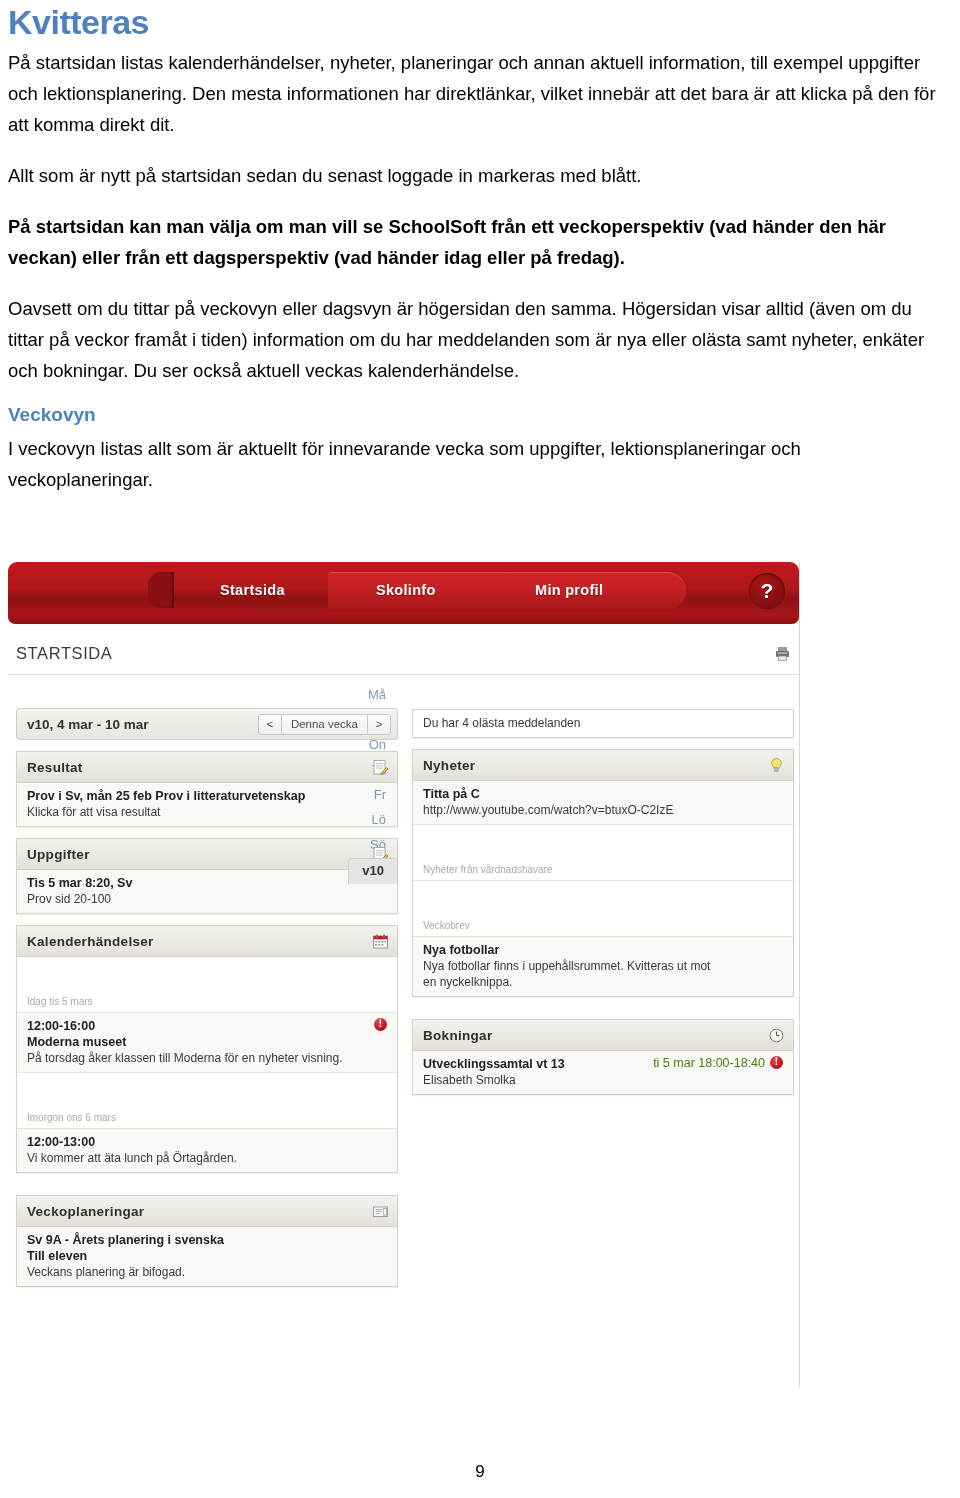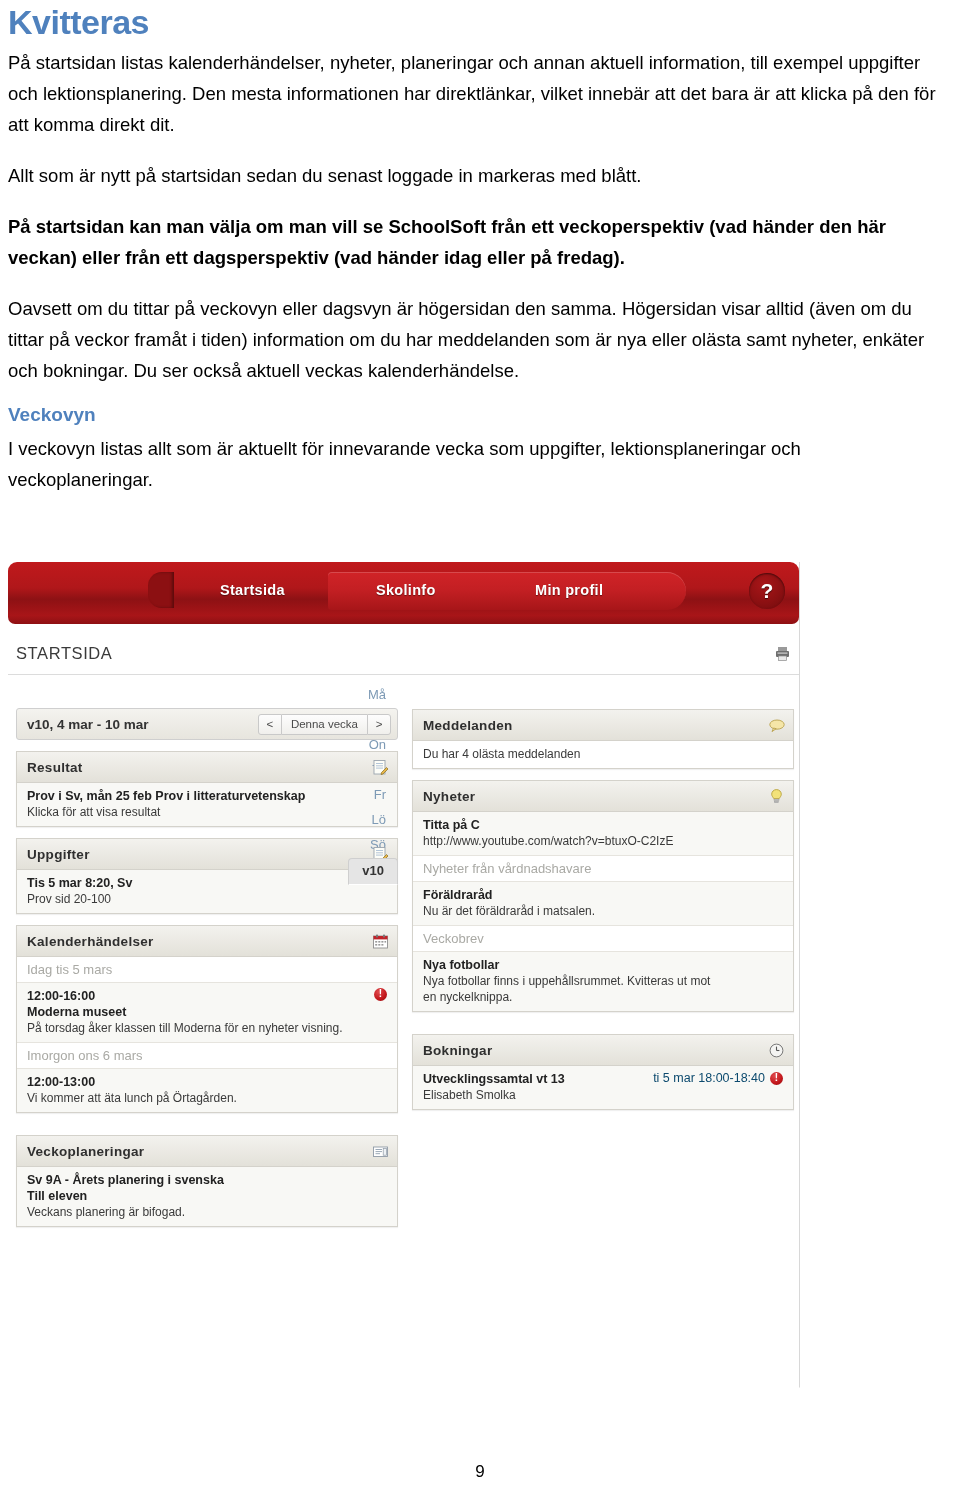--- a/index.html
+++ b/index.html
@@ -224,32 +224,33 @@
   .panel-body{ background:#fff; }
   .row{
     padding:5px 10px 6px 10px;
     border-bottom:1px solid #e6e4de;
   }
   .row:last-child{ border-bottom:none; }
   .row.alt{ background:#f8f8f5; }
   .row.plain{ background:#fff; }
   .subhead{
     padding:5px 10px 5px 10px;
-    font-size:13px;
+    font-size:10px;
     color:#a9a9a4;
     background:#fff;
     border-bottom:1px solid #e6e4de;
+    margin-top:34px;
   }
   .t-bold{ font-size:12.5px; font-weight:bold; color:#222; line-height:16px; }
   .t-norm{ font-size:12px; color:#3a3a3a; line-height:16px; }
   .t-link{ font-size:12px; color:#3a3a3a; line-height:16px; word-break:break-all; }
   .row-flex{ display:flex; align-items:flex-start; justify-content:space-between; }
   .row-flex .right-meta{
-    font-size:12.5px; color:#0c4a6e; white-space:nowrap; padding-left:8px;
-    display:flex; align-items:center; gap:5px;
+    font-size:12.5px; color:#4d7c0f; white-space:nowrap; padding-left:8px;
+    display:flex; gap:5px;
   }
 
   
   .ic{ width:17px; height:17px; display:inline-block; flex:0 0 auto; }
   .ic svg{ display:block; }
   .alertdot{
     width:13px;height:13px;border-radius:50%;
     background:radial-gradient(circle at 36% 30%,#e04b4e 0%,#c2161a 60%,#8e0f12 100%);
     display:inline-block;position:relative;flex:0 0 auto;
   }
@@ -434,29 +435,20 @@
             <div class="t-norm">Veckans planering är bifogad.</div>
           </div>
         </div>
       </div>
 
     </div>
 
     <div class="col-right">
 
       <div class="panel" style="margin-top:26px;">
-        <div class="panel-head">
-          <div class="pt">Meddelanden</div>
-          <span class="ic">
-            <svg width="18" height="17" viewBox="0 0 18 17">
-              <ellipse cx="9" cy="7.6" rx="7.2" ry="4.6" fill="#f5e6a8" stroke="#b9a24e" stroke-width="0.9"></ellipse>
-              <path d="M5.5 11 L4 14.6 L8.2 11.7 Z" fill="#f5e6a8" stroke="#b9a24e" stroke-width="0.9"></path>
-            </svg>
-          </span>
-        </div>
         <div class="panel-body">
           <div class="row plain">
             <div class="t-norm">Du har 4 olästa meddelanden</div>
           </div>
         </div>
       </div>
 
       <div class="panel">
         <div class="panel-head">
           <div class="pt">Nyheter</div>
@@ -467,24 +459,20 @@
               <rect x="6.6" y="13.2" width="3.8" height="1.5" fill="#bfbfbf" stroke="#9a9a9a" stroke-width="0.5"></rect>
             </svg>
           </span>
         </div>
         <div class="panel-body">
           <div class="row alt">
             <div class="t-bold">Titta på C</div>
             <div class="t-link">http://www.youtube.com/watch?v=btuxO-C2IzE</div>
           </div>
           <div class="subhead">Nyheter från vårdnadshavare</div>
-          <div class="row alt">
-            <div class="t-bold">Föräldraråd</div>
-            <div class="t-norm">Nu är det föräldraråd i matsalen.</div>
-          </div>
           <div class="subhead">Veckobrev</div>
           <div class="row alt">
             <div class="t-bold">Nya fotbollar</div>
             <div class="t-norm" style="max-width:300px;">Nya fotbollar finns i uppehållsrummet. Kvitteras ut mot en nyckelknippa.</div>
           </div>
         </div>
       </div>
 
       <div class="panel" style="margin-top:22px;">
         <div class="panel-head">

